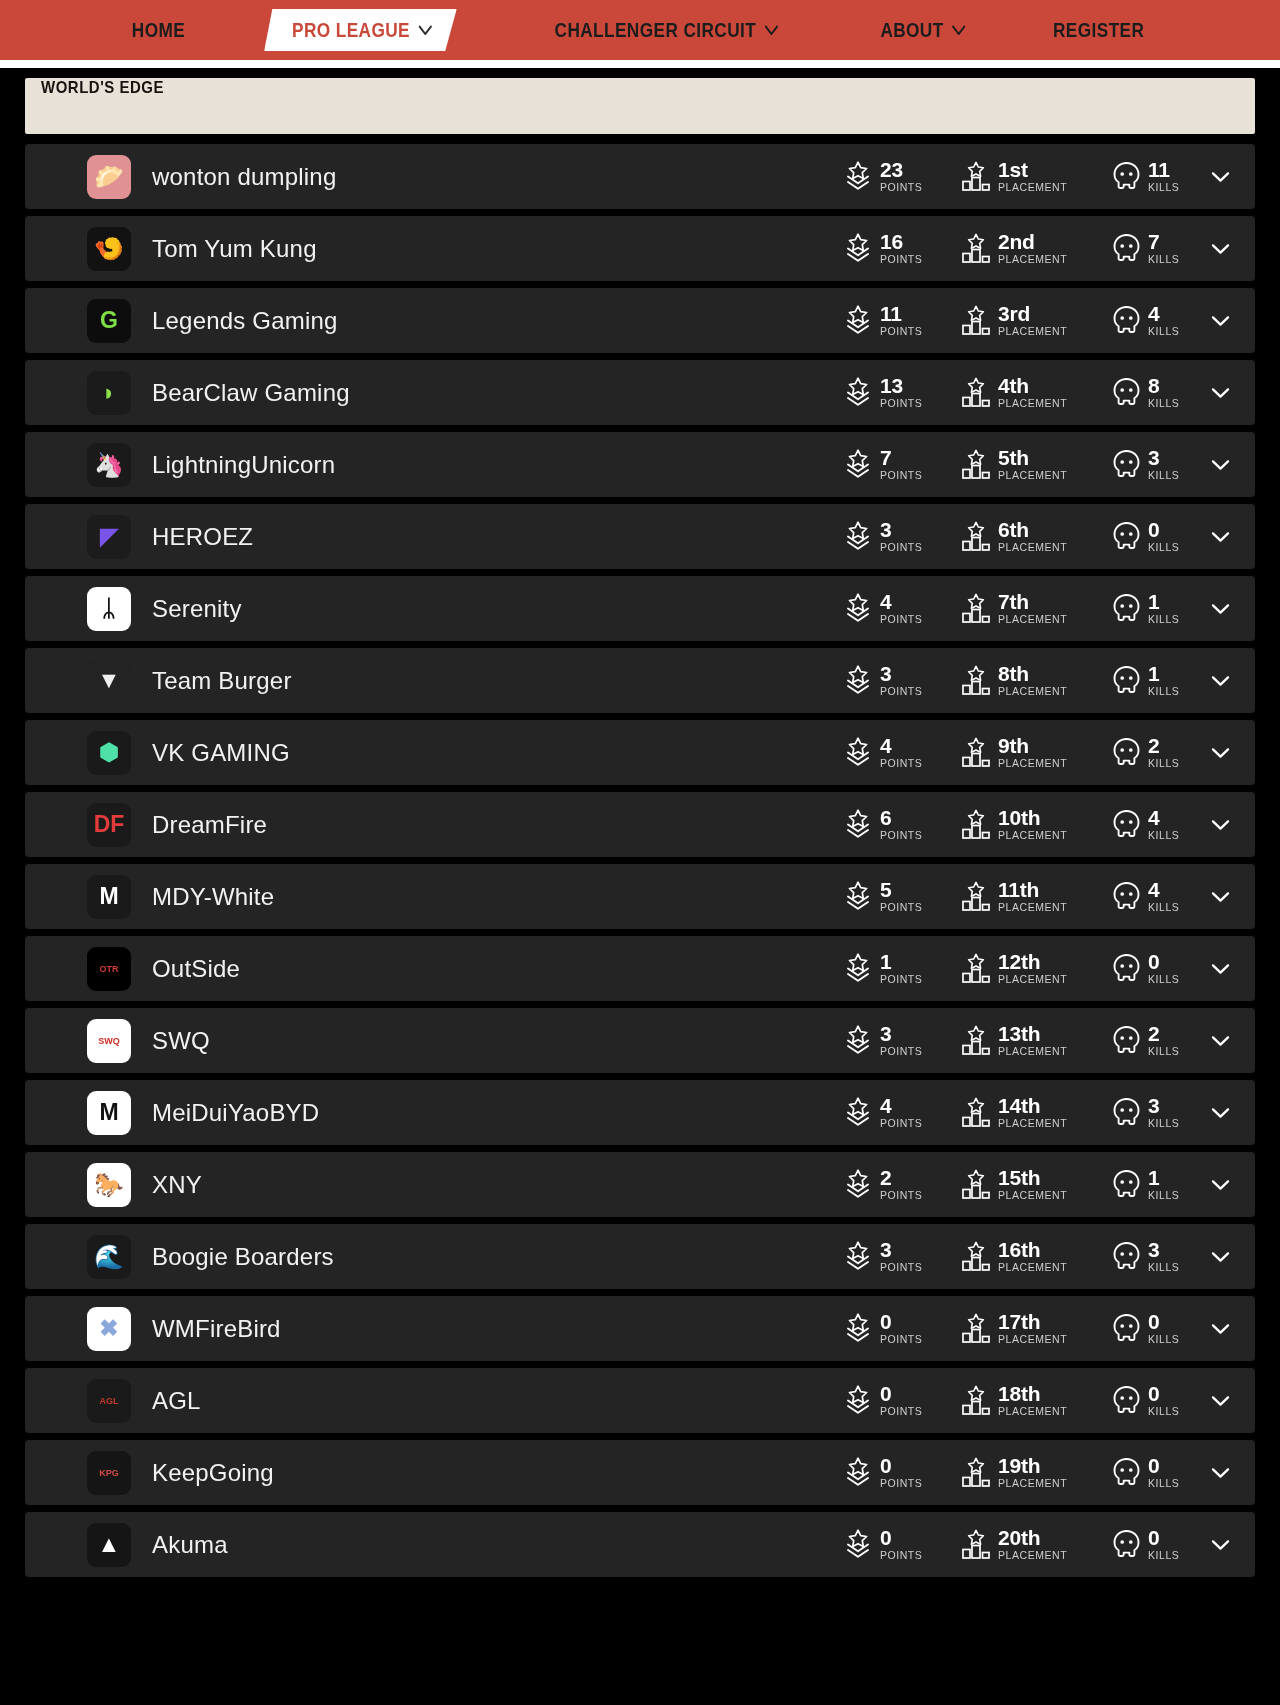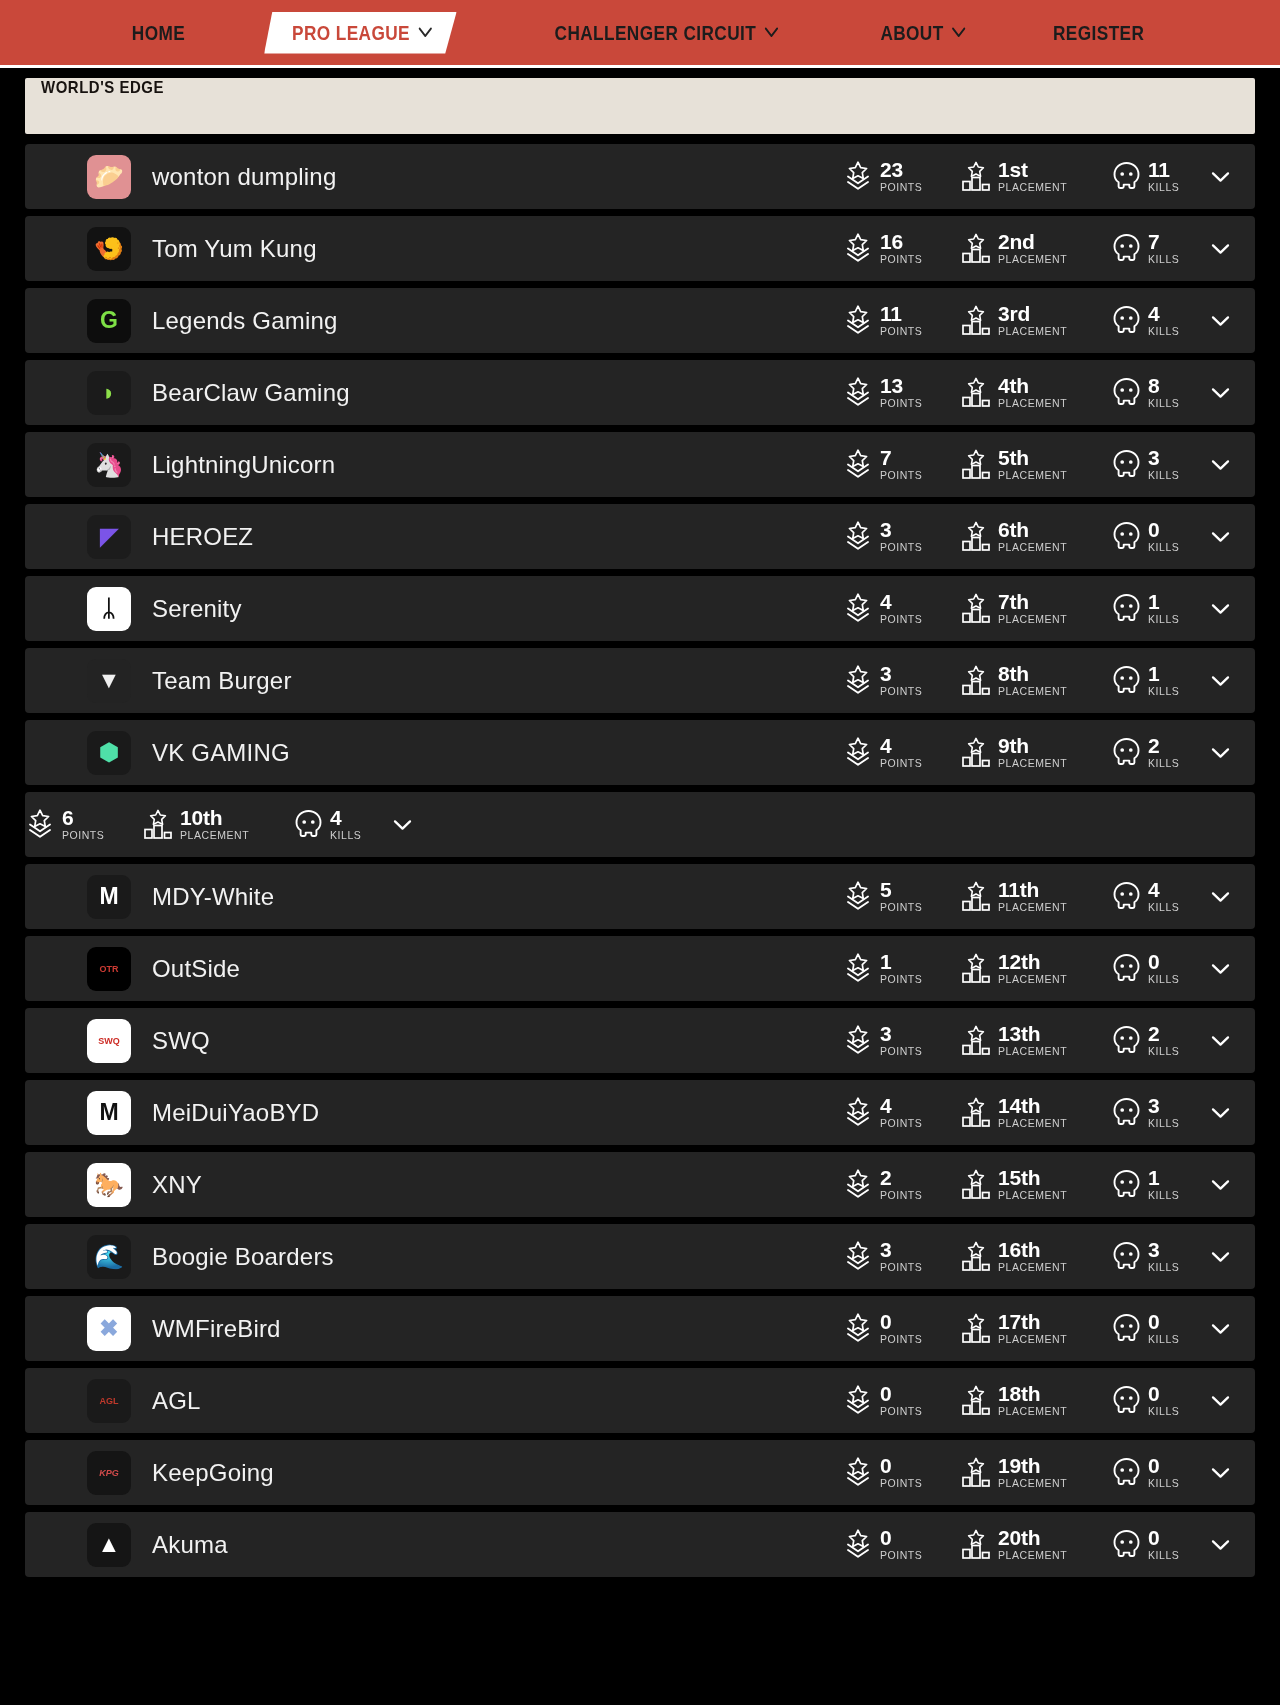--- a/index.html
+++ b/index.html
@@ -12,21 +12,21 @@
 
   
   .navbar {
     height: 68px;
     background: #c9483a;
     display: flex;
     align-items: center;
     justify-content: center;
     gap: 0;
     position: relative;
-    border-bottom: 3px solid #ffffff;
+    border-bottom: 8px solid #ffffff;
   }
   .nav-items {
     display: flex;
     align-items: center;
     gap: 0;
   }
   .nav-item {
     display: flex;
     align-items: center;
     gap: 10px;
@@ -658,20 +658,24 @@
             <div class="stat-lab">KILLS</div>
           </div>
         </div>
         <div class="chev">
           <svg width="19" height="12" viewBox="0 0 19 12">
             <path d="M2 2.4 L9.5 9.6 L17 2.4" fill="none" stroke="#ffffff" stroke-width="2.3" stroke-linecap="round" stroke-linejoin="round"></path>
           </svg>
         </div>
       </div>
       <div class="row">
+        <div class="team-cell">
+          <div class="logo" style="background: rgb(26, 26, 26); color: rgb(224, 60, 60); font-size: 23px;">DF</div>
+          <div class="team-name">DreamFire</div>
+        </div>
         <div class="stat stat-points">
           <div class="stat-icon">
             <svg width="26" height="31" viewBox="0 0 26 31">
               <path d="M13 1.2 L15.7 6.6 L21.6 7.5 L17.3 11.7 L18.3 17.6 L13 14.8 L7.7 17.6 L8.7 11.7 L4.4 7.5 L10.3 6.6 Z" fill="none" stroke="#fff" stroke-width="1.7" stroke-linejoin="round"></path>
               <path d="M3 15.5 L13 22.2 L23 15.5" fill="none" stroke="#fff" stroke-width="1.9" stroke-linecap="round" stroke-linejoin="round"></path>
               <path d="M3 21 L13 27.7 L23 21" fill="none" stroke="#fff" stroke-width="1.9" stroke-linecap="round" stroke-linejoin="round"></path>
             </svg>
           </div>
           <div class="stat-text">
             <div class="stat-val">6</div>
@@ -1114,21 +1118,21 @@
           </div>
         </div>
         <div class="chev">
           <svg width="19" height="12" viewBox="0 0 19 12">
             <path d="M2 2.4 L9.5 9.6 L17 2.4" fill="none" stroke="#ffffff" stroke-width="2.3" stroke-linecap="round" stroke-linejoin="round"></path>
           </svg>
         </div>
       </div>
       <div class="row">
         <div class="team-cell">
-          <div class="logo" style="background: rgb(21, 21, 21); color: rgb(209, 75, 75); font-size: 9px; font-style: italic;">KPG</div>
+          <div class="logo" style="background: rgb(21, 21, 21); color: rgb(209, 75, 75); font-size: 9px;">KPG</div>
           <div class="team-name">KeepGoing</div>
         </div>
         <div class="stat stat-points">
           <div class="stat-icon">
             <svg width="26" height="31" viewBox="0 0 26 31">
               <path d="M13 1.2 L15.7 6.6 L21.6 7.5 L17.3 11.7 L18.3 17.6 L13 14.8 L7.7 17.6 L8.7 11.7 L4.4 7.5 L10.3 6.6 Z" fill="none" stroke="#fff" stroke-width="1.7" stroke-linejoin="round"></path>
               <path d="M3 15.5 L13 22.2 L23 15.5" fill="none" stroke="#fff" stroke-width="1.9" stroke-linecap="round" stroke-linejoin="round"></path>
               <path d="M3 21 L13 27.7 L23 21" fill="none" stroke="#fff" stroke-width="1.9" stroke-linecap="round" stroke-linejoin="round"></path>
             </svg>
           </div>

